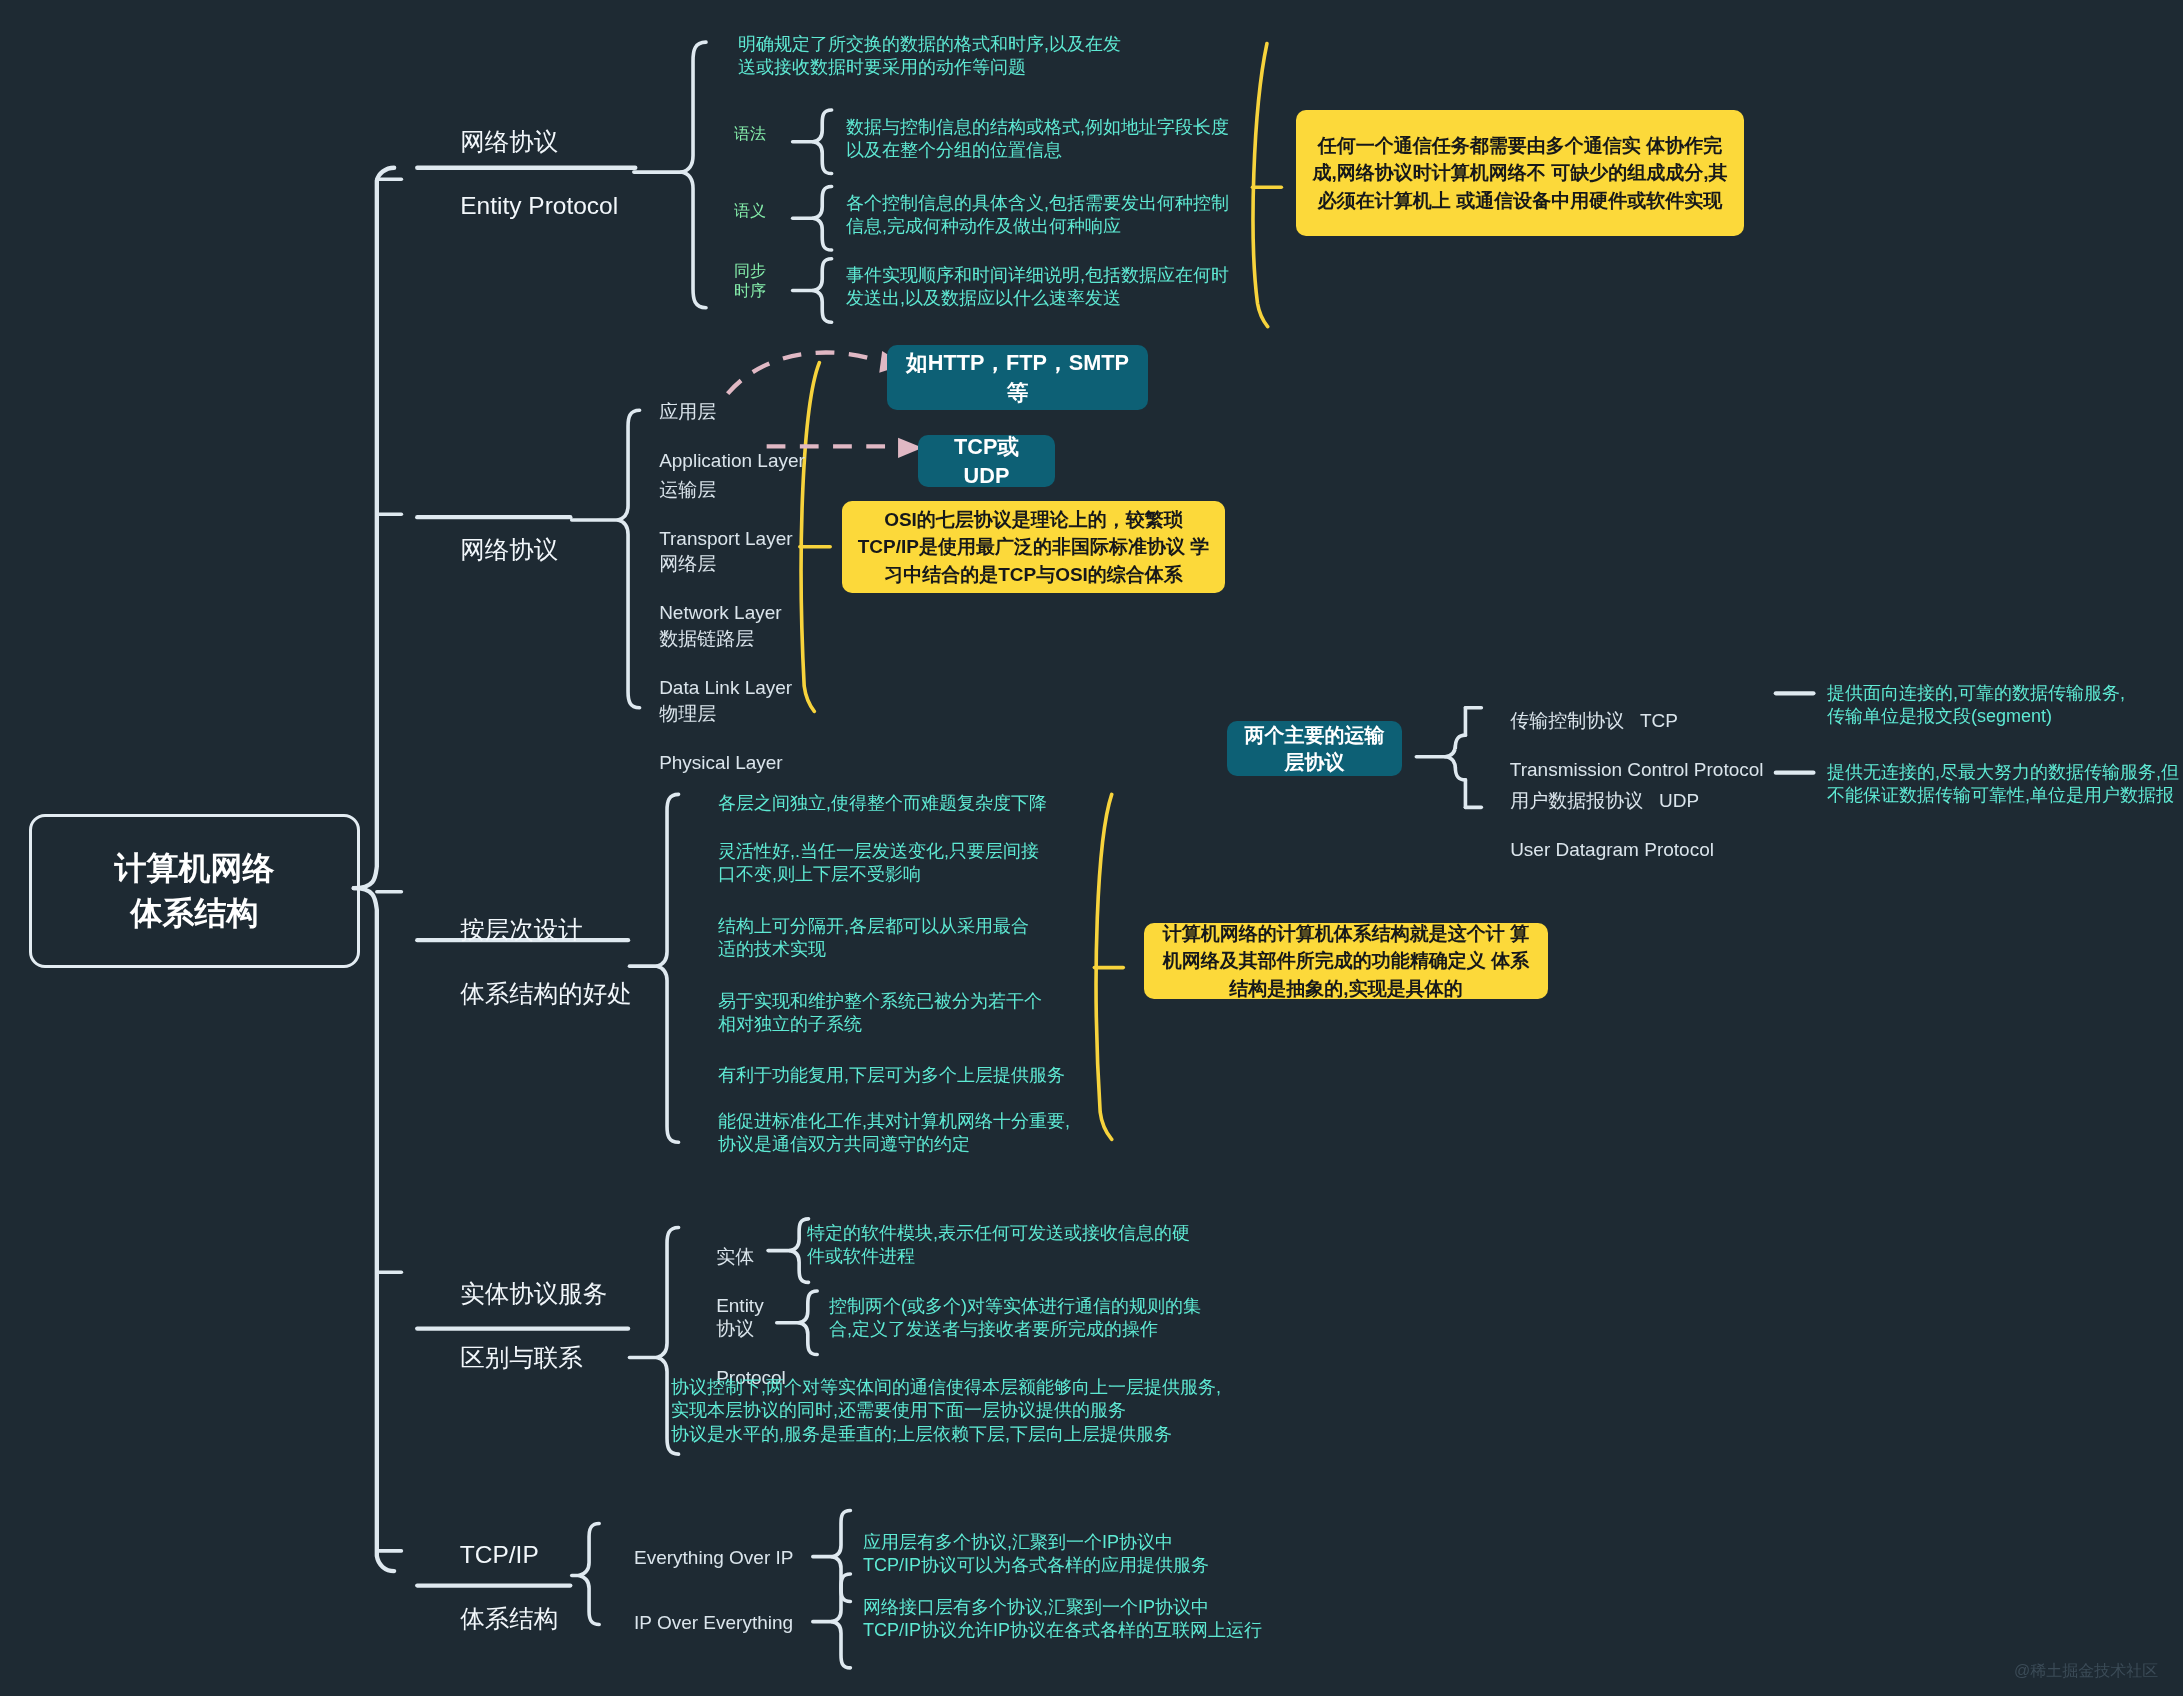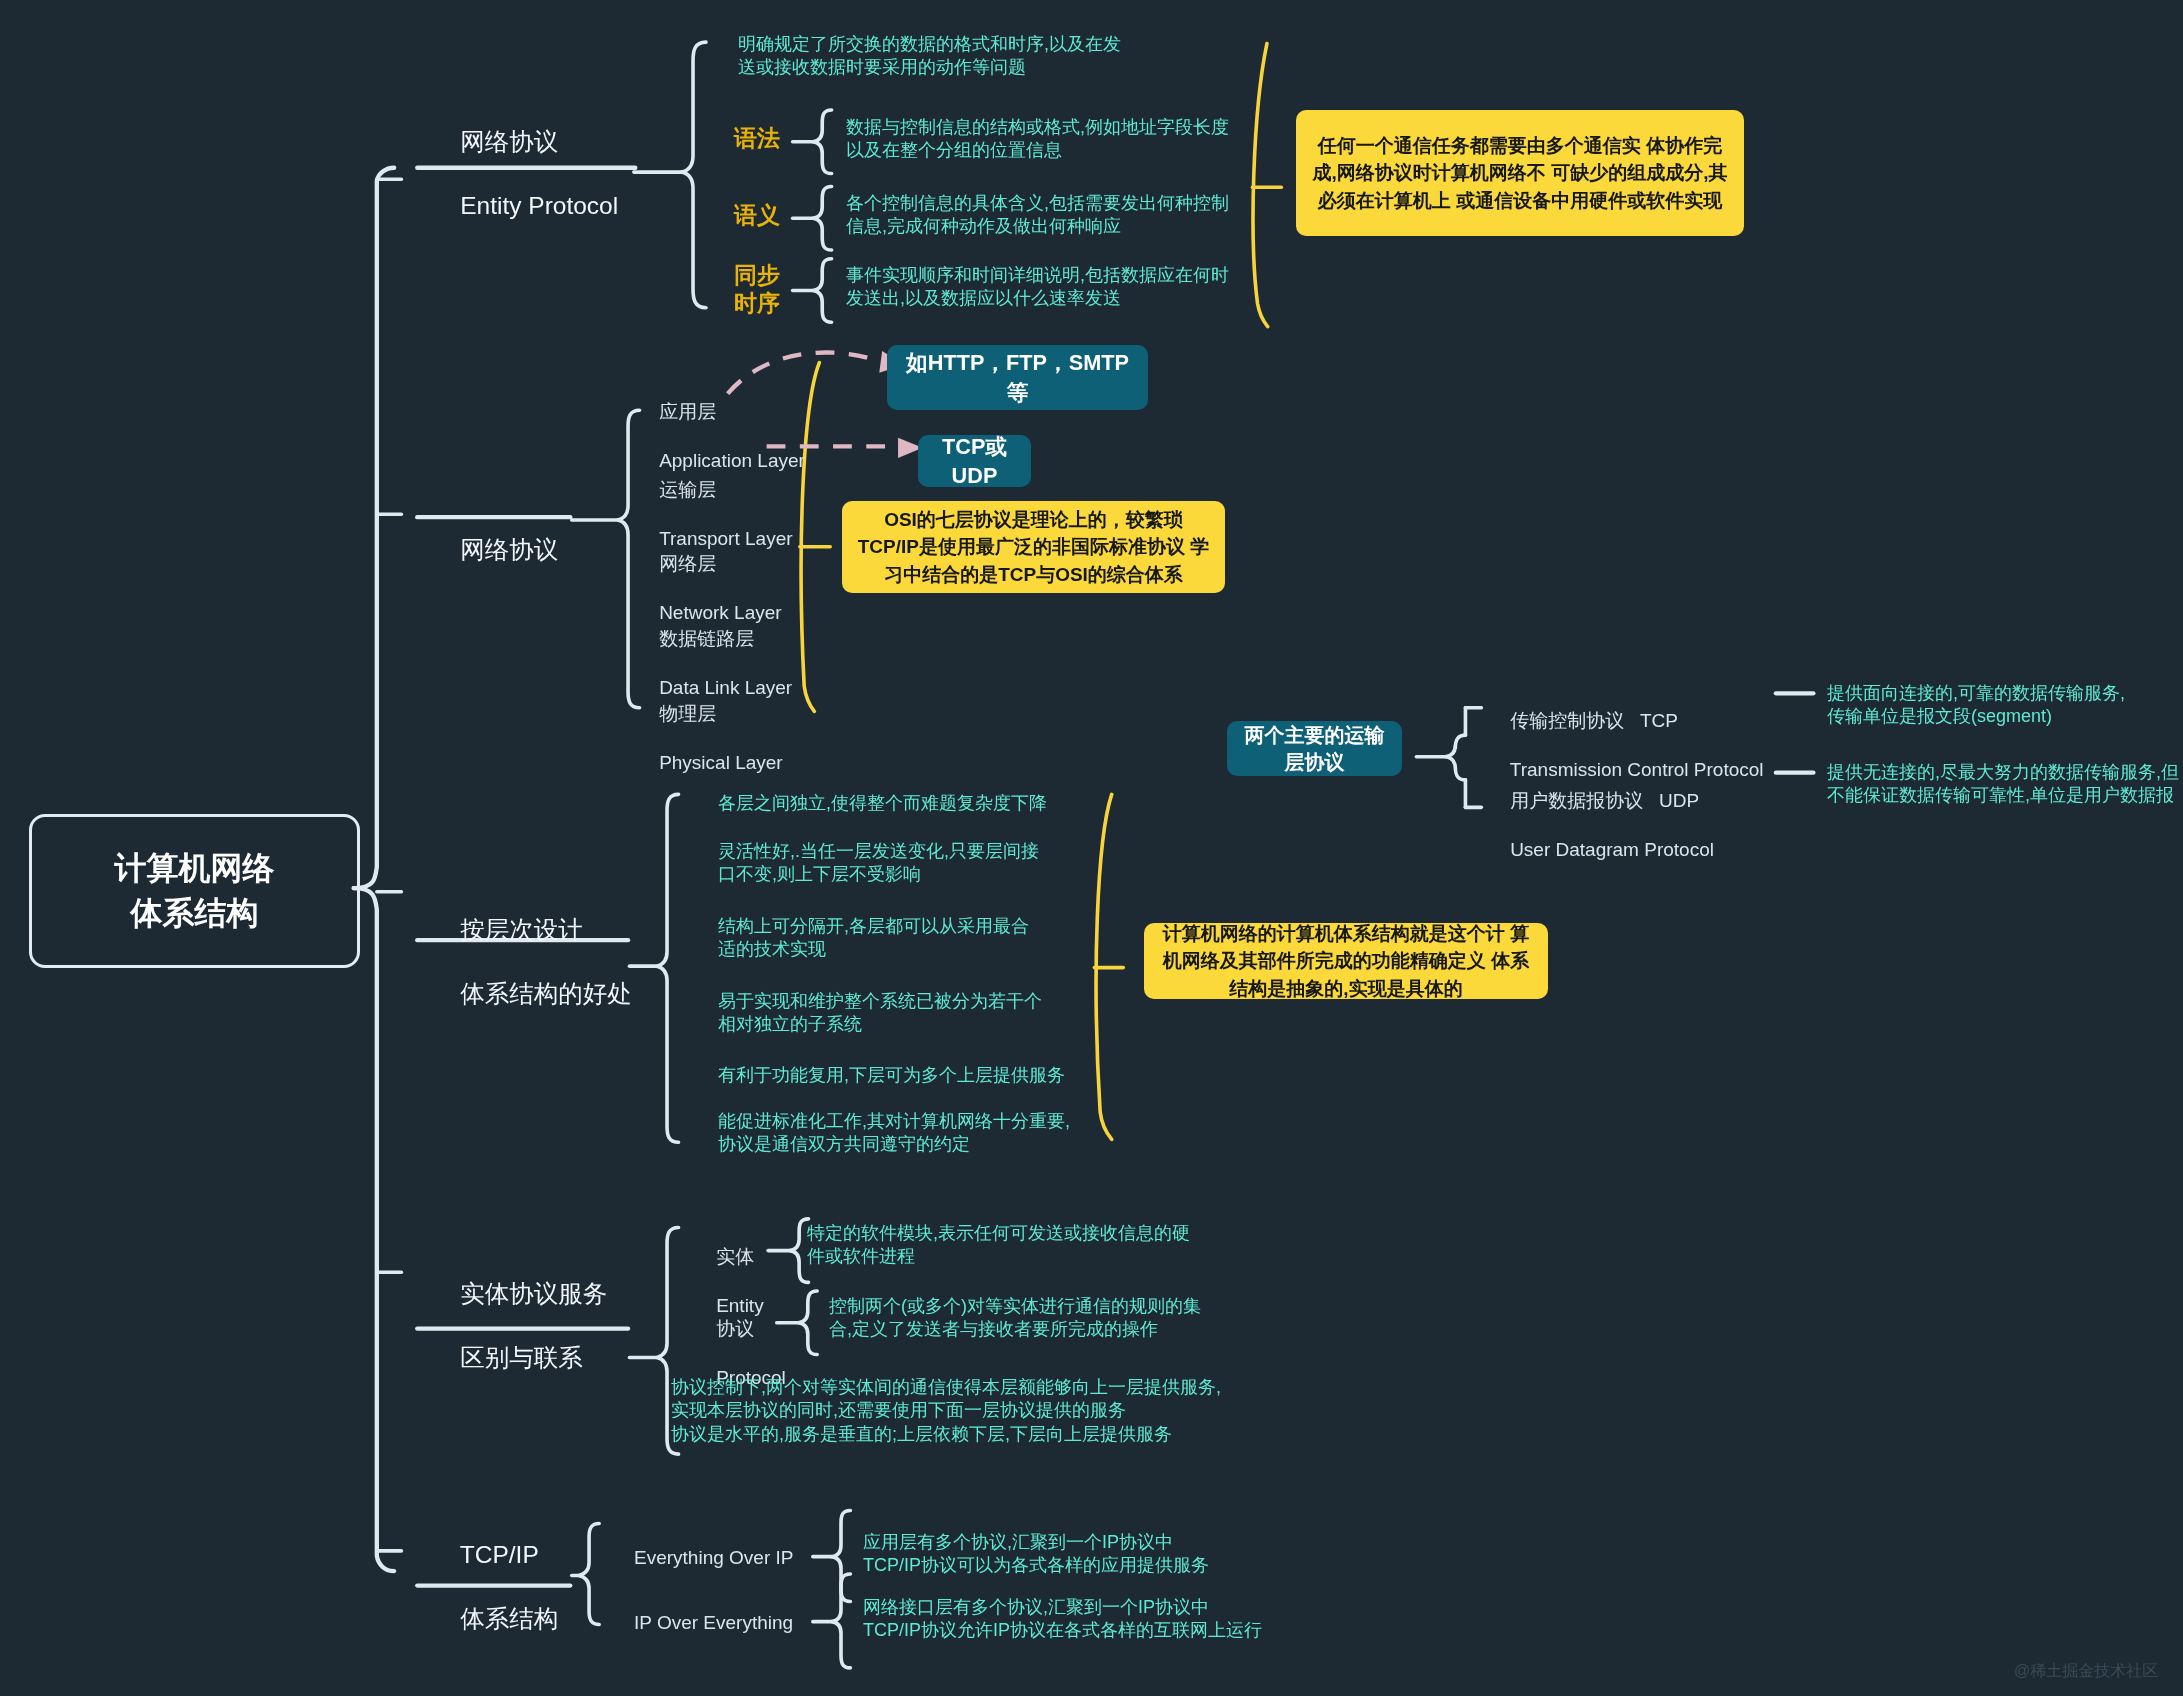--- a/index.html
+++ b/index.html
@@ -27,21 +27,21 @@
   }
   .teal{
     position:absolute;background:#0d6075;color:#ffffff;
     border-radius:10px;font-weight:bold;text-align:center;
     display:flex;align-items:center;justify-content:center;
     line-height:1.35;padding:5.8px 14.4px;box-sizing:border-box;
   }
   .topic{font-size:24.5px;color:#f2f7fb;}
   .body{font-size:18px;color:#5eead4;}
   .body2{font-size:19px;color:#dbe5ec;}
-  .sub{font-size:23px;color:#eab308;font-weight:bold;}
+  .sub{font-size:16px;color:#86efac;}
   .wm{position:absolute;font-size:16px;color:#3b4b57;}
   .ln{fill:none;stroke:#dfe9f0;stroke-width:5;stroke-linecap:round;stroke-linejoin:round;}
   .ln-thick{fill:none;stroke:#dfe9f0;stroke-width:6;stroke-linecap:round;}
   .ln-y{fill:none;stroke:#f7d33c;stroke-width:5;stroke-linecap:round;}
   .ln-d{fill:none;stroke:#e0b8c4;stroke-width:6;stroke-linecap:butt;stroke-dasharray:26 20;}
   .ar{fill:#e0b8c4;}
 </style>
 </head>
 <body>
 
@@ -167,21 +167,21 @@
   <div class="n body2" style="left:638px;top:602px;">
     <span>数据链路层</span><br>
     <span>Data Link Layer</span>
   </div>
   <div class="n body2" style="left:638px;top:677px;">
     <span>物理层</span><br>
     <span>Physical Layer</span>
   </div>
 
   <div class="teal" style="left:887px;top:345px;width:261px;height:65px;font-size:21.7px;">如HTTP，FTP，SMTP等</div>
-  <div class="teal" style="left:918px;top:435px;width:113px;height:52px;font-size:21.7px;">TCP或UDP</div>
+  <div class="teal" style="left:918px;top:435px;width:137px;height:52px;font-size:21.7px;">TCP或UDP</div>
 
   <div class="yellow" style="left:842px;top:501px;width:383px;height:92px;font-size:19px;">OSI的七层协议是理论上的，较繁琐
 TCP/IP是使用最广泛的非国际标准协议
 学习中结合的是TCP与OSI的综合体系</div>
 
   <div class="teal" style="left:1227px;top:721px;width:175px;height:55px;font-size:20px;">两个主要的运输层协议</div>
 
   <div class="n body2" style="left:1489px;top:684px;">
     <span>传输控制协议   TCP</span><br>
     <span>Transmission Control Protocol</span>

